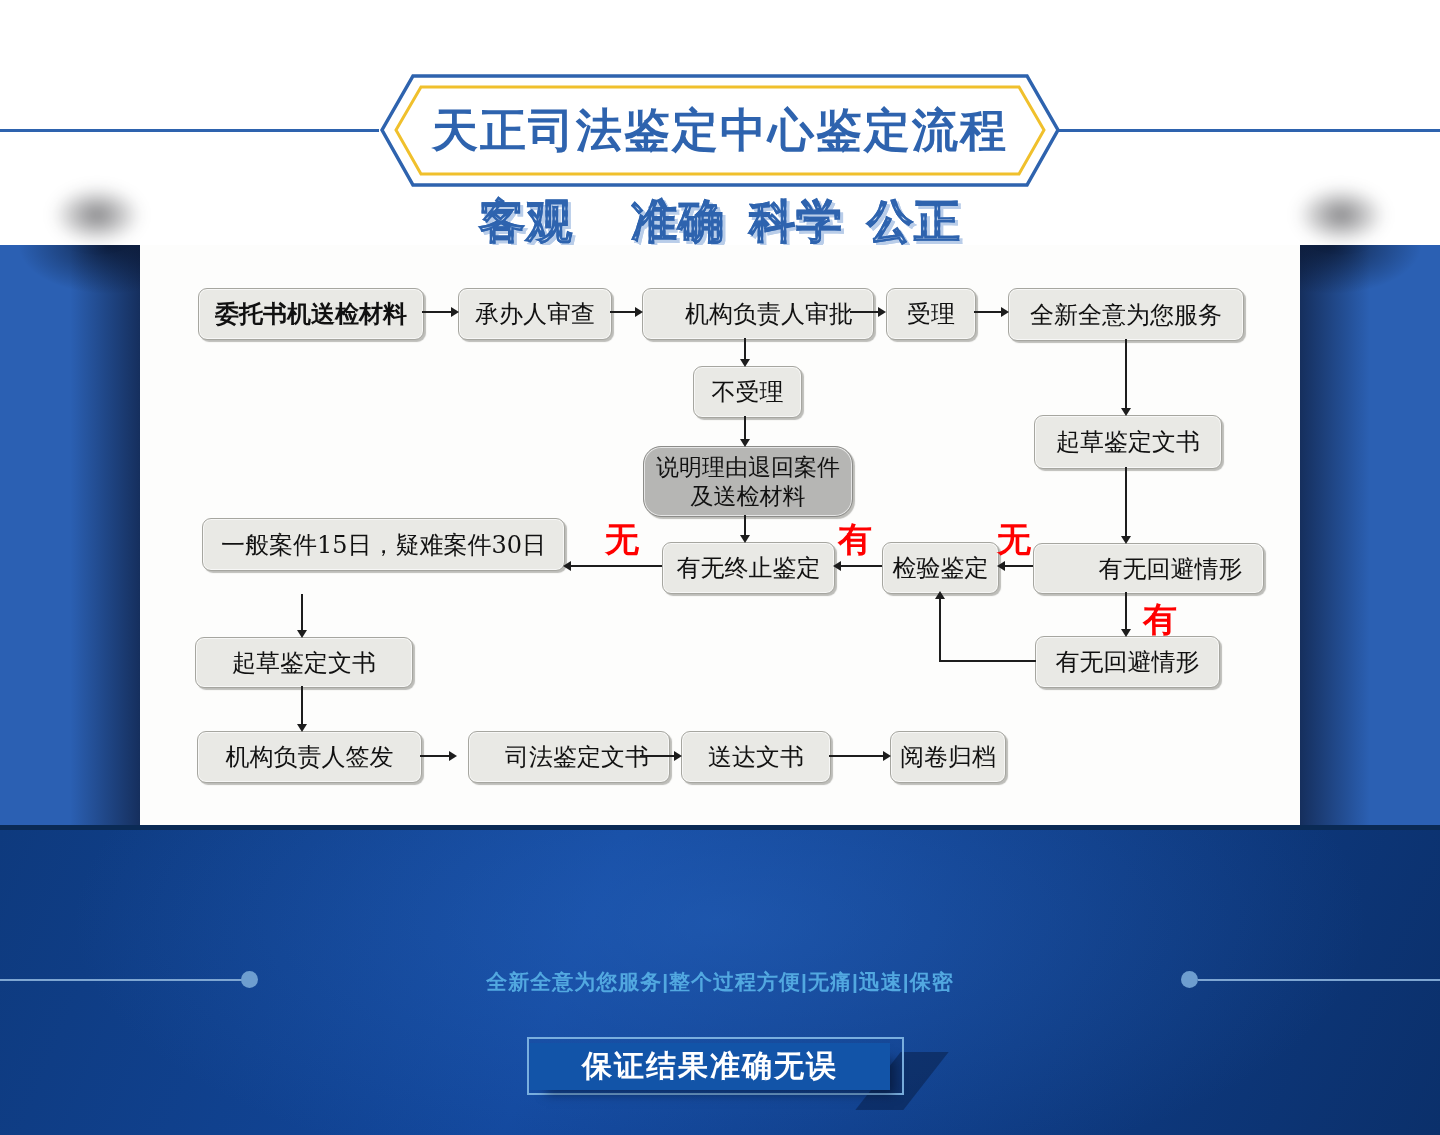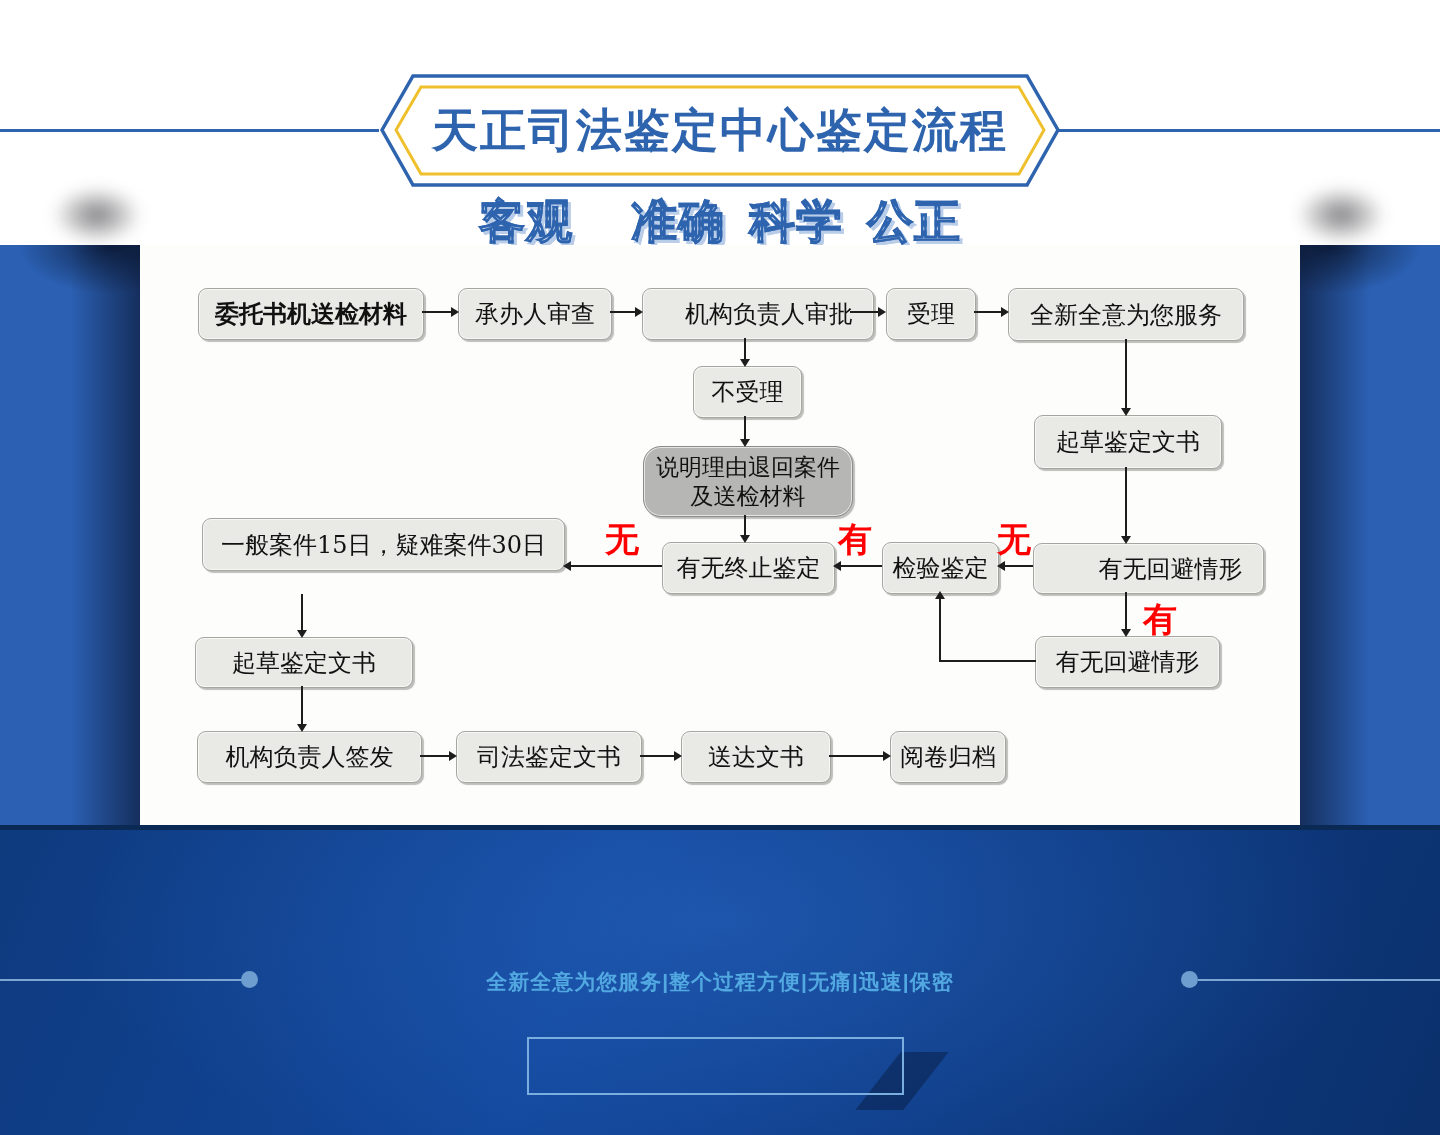--- a/index.html
+++ b/index.html
@@ -116,21 +116,21 @@
     <div class="node dark" style="left:643px;top:446px;width:208px;height:69px;font-size:23px;border-radius:18px;">说明理由退回案件
 及送检材料</div>
     <div class="node" style="left:1034px;top:415px;width:186px;height:52px;">起草鉴定文书</div>
     <div class="node" style="left:202px;top:518px;width:361px;height:51px;">一般案件15日，疑难案件30日</div>
     <div class="node" style="left:662px;top:542px;width:171px;height:50px;">有无终止鉴定</div>
     <div class="node" style="left:882px;top:542px;width:115px;height:50px;">检验鉴定</div>
     <div class="node" style="left:1033px;top:543px;width:185px;height:49px;padding-left:44px;">有无回避情形</div>
     <div class="node" style="left:195px;top:637px;width:216px;height:49px;">起草鉴定文书</div>
     <div class="node" style="left:1035px;top:636px;width:183px;height:50px;">有无回避情形</div>
     <div class="node" style="left:197px;top:731px;width:223px;height:50px;">机构负责人签发</div>
-    <div class="node" style="left:456px;top:731px;width:184px;height:50px;">司法鉴定文书</div>
+    <div class="node" style="left:468px;top:731px;width:184px;height:50px;padding-left:16px;">司法鉴定文书</div>
     <div class="node" style="left:681px;top:731px;width:148px;height:50px;">送达文书</div>
     <div class="node" style="left:890px;top:731px;width:114px;height:50px;">阅卷归档</div>
 
     <div class="decision" style="left:605px;top:522px;">无</div>
     <div class="decision" style="left:838px;top:522px;">有</div>
     <div class="decision" style="left:997px;top:522px;">无</div>
     <div class="decision" style="left:1143px;top:602px;">有</div>
 
     <div class="fl" style="left:422px;top:311px;width:31px;height:2px;"></div>
     <div class="ah right" style="left:451px;top:307px;"></div>
@@ -177,16 +177,17 @@
   </div>
 
   <div class="bottom">
     <div class="bottom-sub">全新全意为您服务|整个过程方便|无痛|迅速|保密</div>
     <div class="divline l"></div>
     <div class="divdot l"></div>
     <div class="divdot r"></div>
     <div class="divline r"></div>
     <div class="btn-shadow"></div>
     <div class="btn-frame"></div>
+    <div class="btn-fill">保证结果准确无误</div>
 
   </div>
 
 </div>
 
 </body></html>

